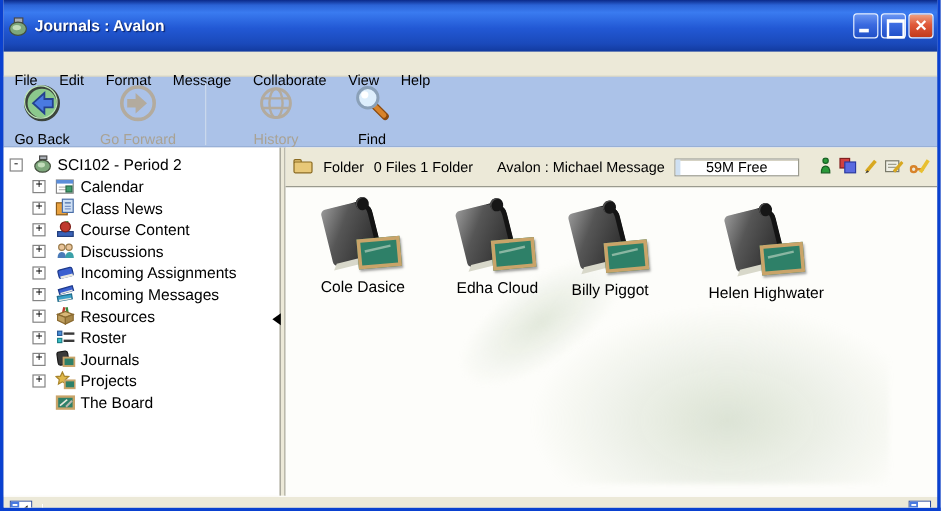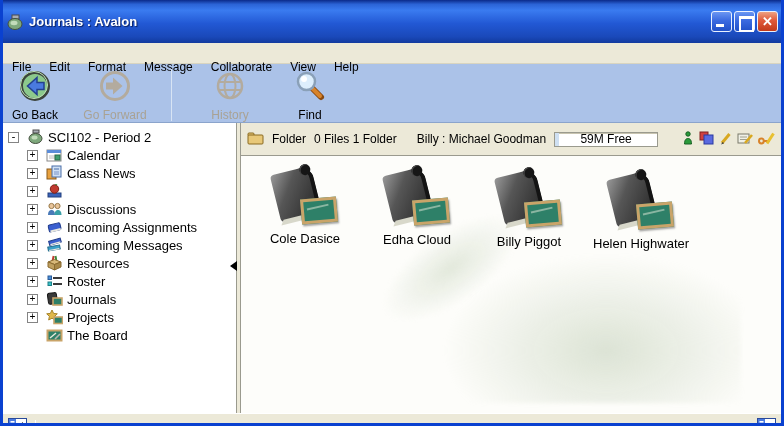--- a/index.html
+++ b/index.html
@@ -212,20 +212,21 @@
 
       <div class="trow child">
         <span class="expbox">+</span>
         <span class="ticon">
           <svg width="17" height="16" viewBox="0 0 17 16">
             <rect x="2" y="10" width="13" height="4" fill="#3a62b8" stroke="#23407e"></rect>
             <circle cx="8.5" cy="6" r="4.2" fill="#c03a2e" stroke="#7e2018"></circle>
             <path d="M8.5 2 Q10 0.5 11.5 1.5 Q10 2.5 8.5 2" fill="#3a8a3a"></path>
           </svg>
         </span>
+        <span class="tlabel">Course Content</span>
       </div>
 
       <div class="trow child">
         <span class="expbox">+</span>
         <span class="ticon">
           <svg width="17" height="16" viewBox="0 0 17 16">
             <circle cx="5.5" cy="5" r="2.6" fill="#e8c49a" stroke="#9a7a4a"></circle>
             <circle cx="11.5" cy="5" r="2.6" fill="#e8c49a" stroke="#9a7a4a"></circle>
             <path d="M2 14 c0-4 2-5 3.5-5 s3.5 1 3.5 5 z" fill="#4a7ab8"></path>
             <path d="M8.5 14 c0-4 2-5 3.5-5 s3.5 1 3.5 5 z" fill="#3aa0a8"></path>
@@ -334,21 +335,21 @@
 
       <div class="infobar">
         <span>
           <svg width="17" height="14" viewBox="0 0 17 14">
             <rect x="1" y="2" width="6" height="3" rx="1" fill="#e8c878" stroke="#8a6a20"></rect>
             <rect x="1" y="4" width="15" height="9" rx="1" fill="#e8c878" stroke="#8a6a20"></rect>
           </svg>
         </span>
         <span class="seg">Folder</span>
         <span class="seg">0 Files 1 Folder</span>
-        <span class="seg" style="margin-left:12px">Billy : Michael Goodman</span>
+        <span class="seg" style="margin-left:12px">Avalon : Michael Message</span>
         <span class="gauge">
           <span class="fill"></span>
           <span class="gtext">59M Free</span>
         </span>
         <span class="ibspacer"></span>
         <span class="ibicons">
           <span>
             <svg width="12" height="14" viewBox="0 0 12 14">
               <circle cx="6" cy="3" r="2.2" fill="#2a9a3a" stroke="#186024"></circle>
               <path d="M2.5 13 c0-4.5 1.8-5.5 3.5-5.5 s3.5 1 3.5 5.5 z" fill="#2a9a3a" stroke="#186024"></path>
@@ -397,21 +398,21 @@
         </div>
 
         <div class="journal" style="left:128px; top:13px;">
           <div class="jicon">
             <div class="book"></div>
               <div class="chalk"></div>
           </div>
           <div class="jname">Edha Cloud</div>
         </div>
 
-        <div class="journal" style="left:240px; top:15px;">
+        <div class="journal" style="left:222px; top:15px;">
           <div class="jicon">
             <div class="book"></div>
               <div class="chalk"></div>
           </div>
           <div class="jname">Billy Piggot</div>
         </div>
 
         <div class="journal" style="left:352px; top:17px;">
           <div class="jicon">
             <div class="book"></div>

